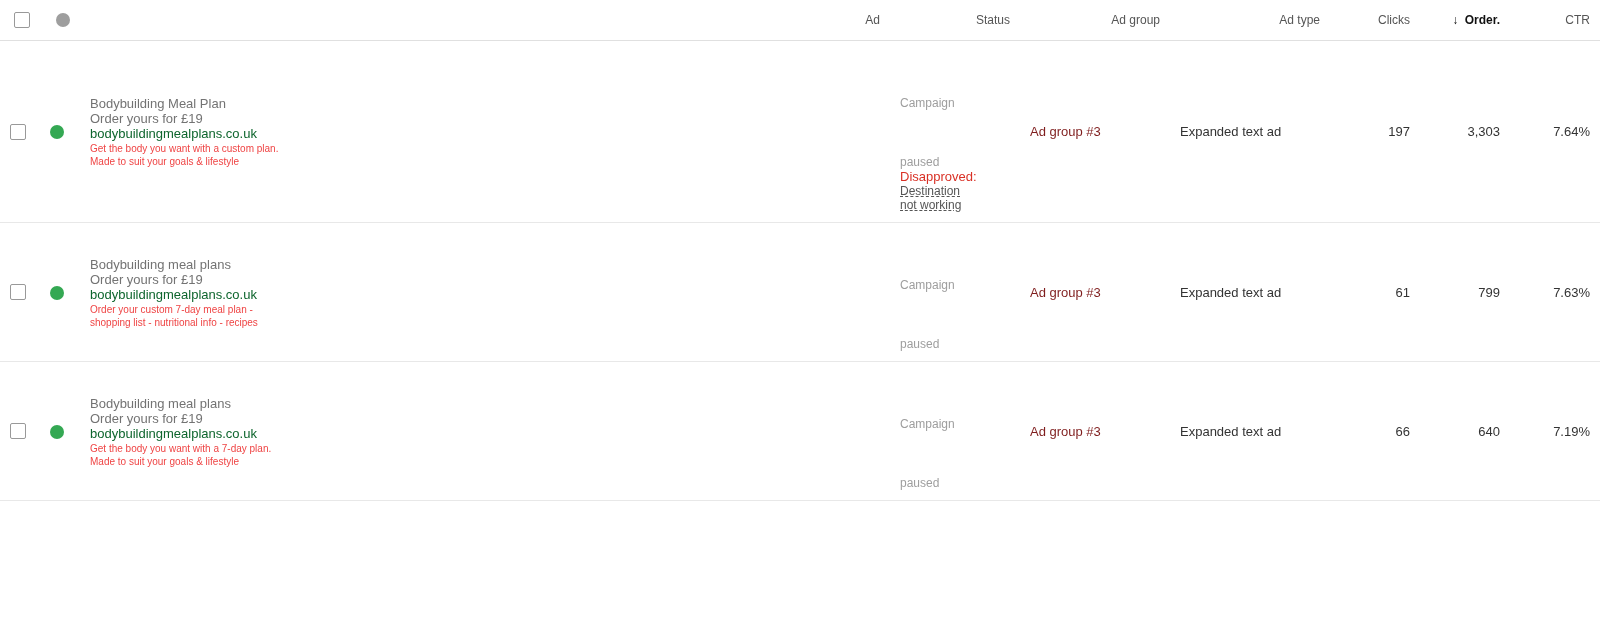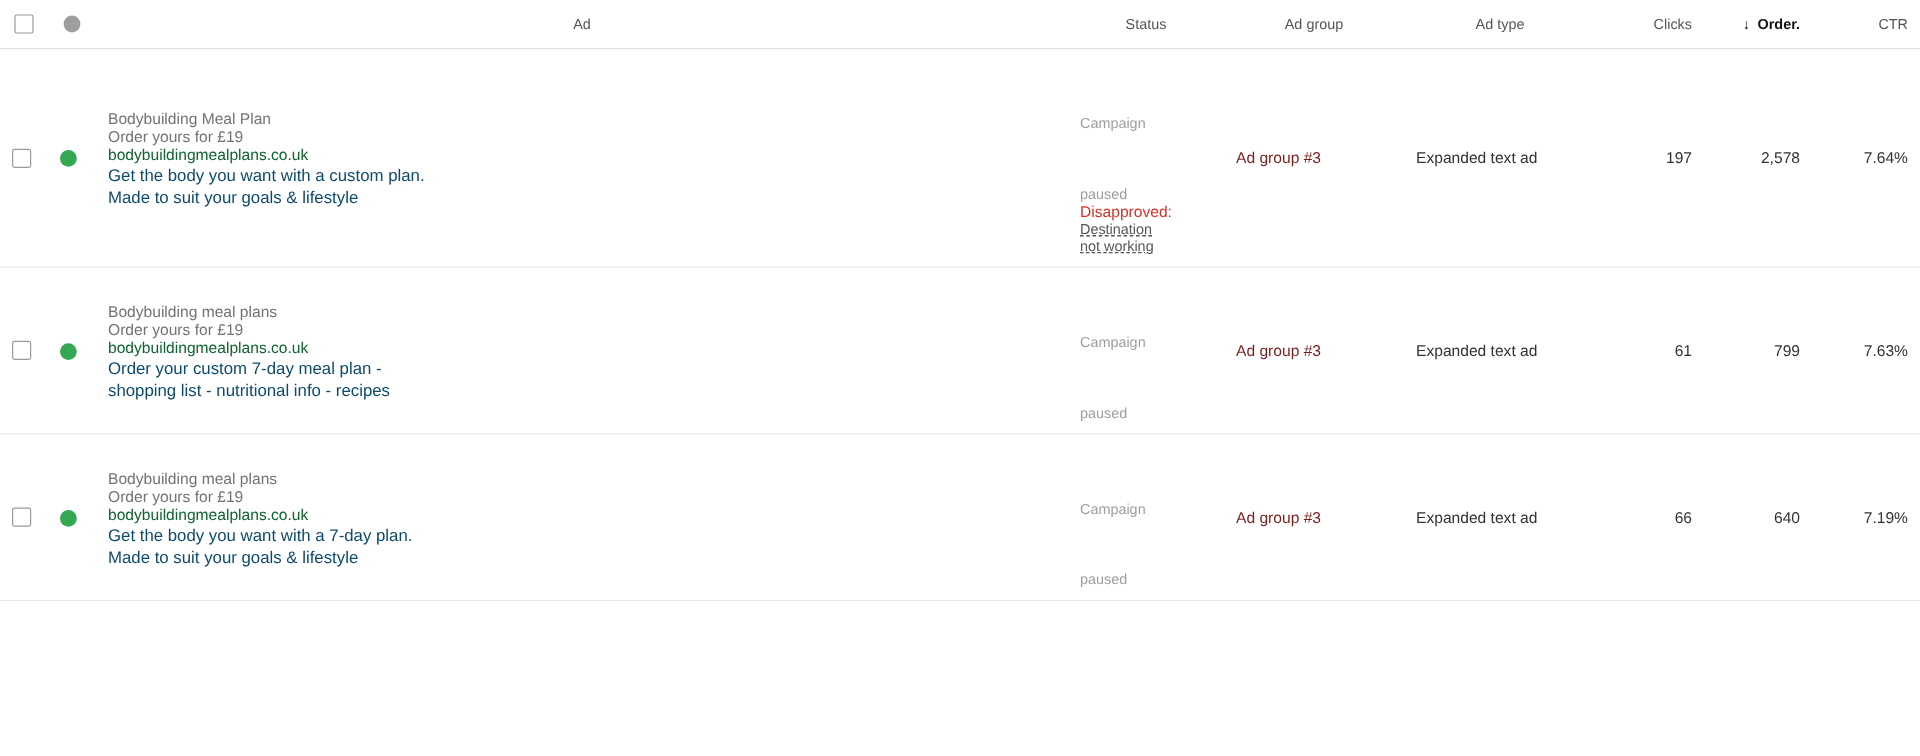--- a/index.html
+++ b/index.html
@@ -11,21 +11,21 @@
     }
     table {
       width: 100%;
       border-collapse: collapse;
     }
     thead tr {
       border-bottom: 1px solid #e0e0e0;
     }
     th {
       padding: 12px 10px;
-      text-align: center;
+      text-align: right;
       font-weight: 500;
       color: #555;
       font-size: 12px;
       white-space: nowrap;
     }
     th.bold { font-weight: 700; color: #111; }
     th.right, td.right { text-align: right; }
     td {
       padding: 10px 10px;
       vertical-align: middle;
@@ -51,21 +51,21 @@
       width: 14px;
       height: 14px;
       border-radius: 50%;
       display: inline-block;
       vertical-align: middle;
     }
     .dot-green { background: #34a853; }
     .dot-gray { background: #9e9e9e; }
     .ad-title { color: #737373; font-size: 13px; }
     .ad-url { color: #0d652d; font-size: 13px; }
-    .ad-desc { color: #0c4a6e; font-size: 14px; margin-top: 2px; }
+    .ad-desc { color: #ef4444; font-size: 10px; margin-top: 2px; }
     .status-gray { color: #9e9e9e; font-size: 12px; margin-top: 45px; }
     .status-red { color: #d93025; font-size: 13px; text-decoration-style: dashed; }
     .status-dashed { font-size: 12px; color: #555; text-decoration: underline; text-decoration-style: dashed; }
     .ad-group-link { color: #7f1d1d; font-size: 13px; }
     .ad-type { color: #333; font-size: 13px; }
     .col-check { width: 40px; }
     .col-dot { width: 40px; }
     .col-ad { }
     .col-status { width: 130px; }
     .col-adgroup { width: 150px; }
@@ -143,21 +143,21 @@
 
     <td class="col-adtype">
       <span class="ad-type">Expanded text ad</span>
     </td>
 
     <td class="col-clicks right">
       <span>197</span>
     </td>
 
     <td class="col-impr right">
-      <span>2,578</span>
+      <span>3,303</span>
     </td>
 
     <td class="col-ctr right">
       <span>7.64%</span>
     </td>
   </tr>
       <tr>
     <td class="col-check">
       <span class="checkbox"></span>
     </td>

